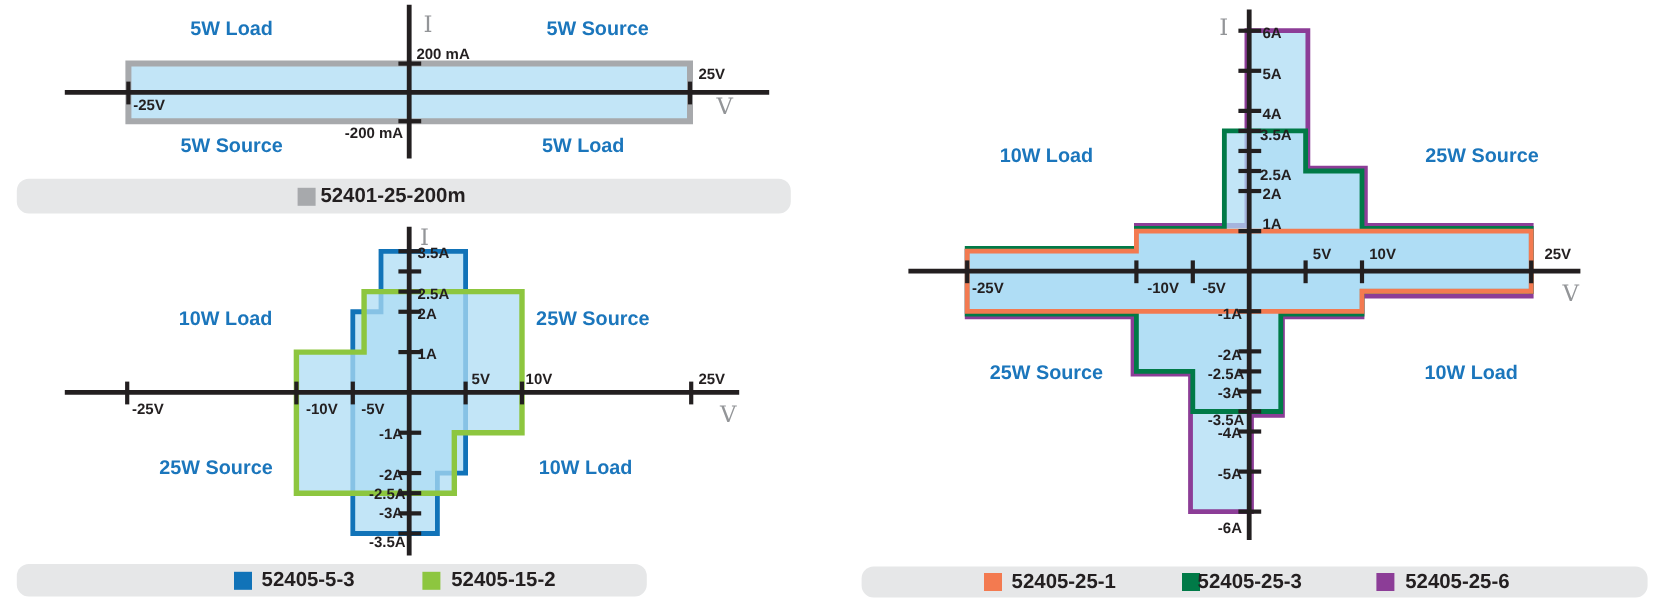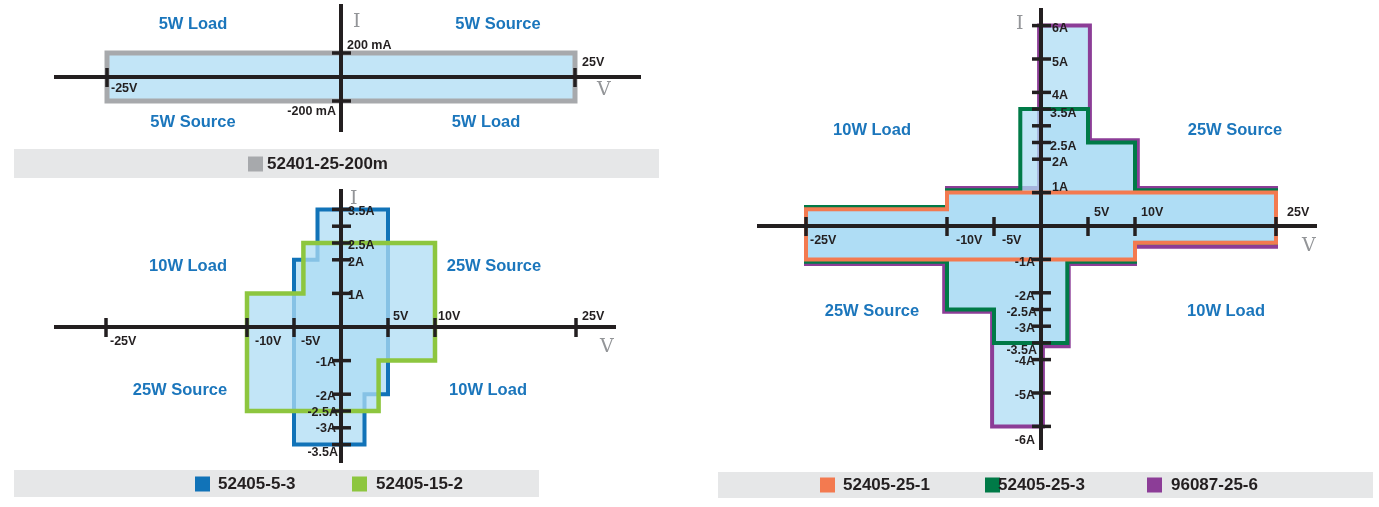--- a/index.html
+++ b/index.html
@@ -1,19 +1,19 @@
 <!DOCTYPE html>
 <html><head>
 <meta charset="utf-8">
 <style>
   html,body{margin:0;padding:0;background:#ffffff;}
   .stage{position:relative;width:1379px;height:507px;background:#fff;overflow:hidden;
          font-family:"Liberation Sans",sans-serif;}
   .stage svg{position:absolute;left:0;top:0;}
-  .legend-bar{position:absolute;background:#e6e7e8;}
+  .legend-bar{position:absolute;background:#e6e7e8;border-radius:10px;}
   .legend-bar .sw{position:absolute;top:50%;transform:translateY(-50%);width:15px;height:15px;display:block;}
   .legend-bar .lbl{position:absolute;top:50%;transform:translateY(-52%);font-size:17px;font-weight:700;
                    color:#231f20;white-space:nowrap;letter-spacing:0px;}
   text.tick{font-family:"Liberation Sans",sans-serif;font-size:12.5px;font-weight:700;fill:#231f20;}
   text.quad{font-family:"Liberation Sans",sans-serif;font-size:16.5px;font-weight:700;fill:#1b76bc;}
   text.axisletter{font-family:"DejaVu Serif","Liberation Serif",serif;font-size:19px;fill:#939598;}
 </style>
 </head>
 <body>
 
@@ -148,16 +148,16 @@
         <span class="lbl" style="left: 204px;">52405-5-3</span>
         <span class="sw" style="left: 338px; background: rgb(141, 198, 63);"></span>
         <span class="lbl" style="left: 362px;">52405-15-2</span>
       </div>
       <div class="legend-bar" style="left: 718px; top: 472px; width: 655px; height: 26px;">
         <span class="sw" style="left: 102px; background: rgb(243, 122, 80);"></span>
         <span class="lbl" style="left: 125px;">52405-25-1</span>
         <span class="sw" style="left: 267px; background: rgb(0, 122, 71);"></span>
         <span class="lbl" style="left: 280px;">52405-25-3</span>
         <span class="sw" style="left: 429px; background: rgb(140, 61, 151);"></span>
-        <span class="lbl" style="left: 453px;">96087-25-6</span>
+        <span class="lbl" style="left: 453px;">52405-25-6</span>
       </div>
     </div>
 </div>
 
 </body></html>

